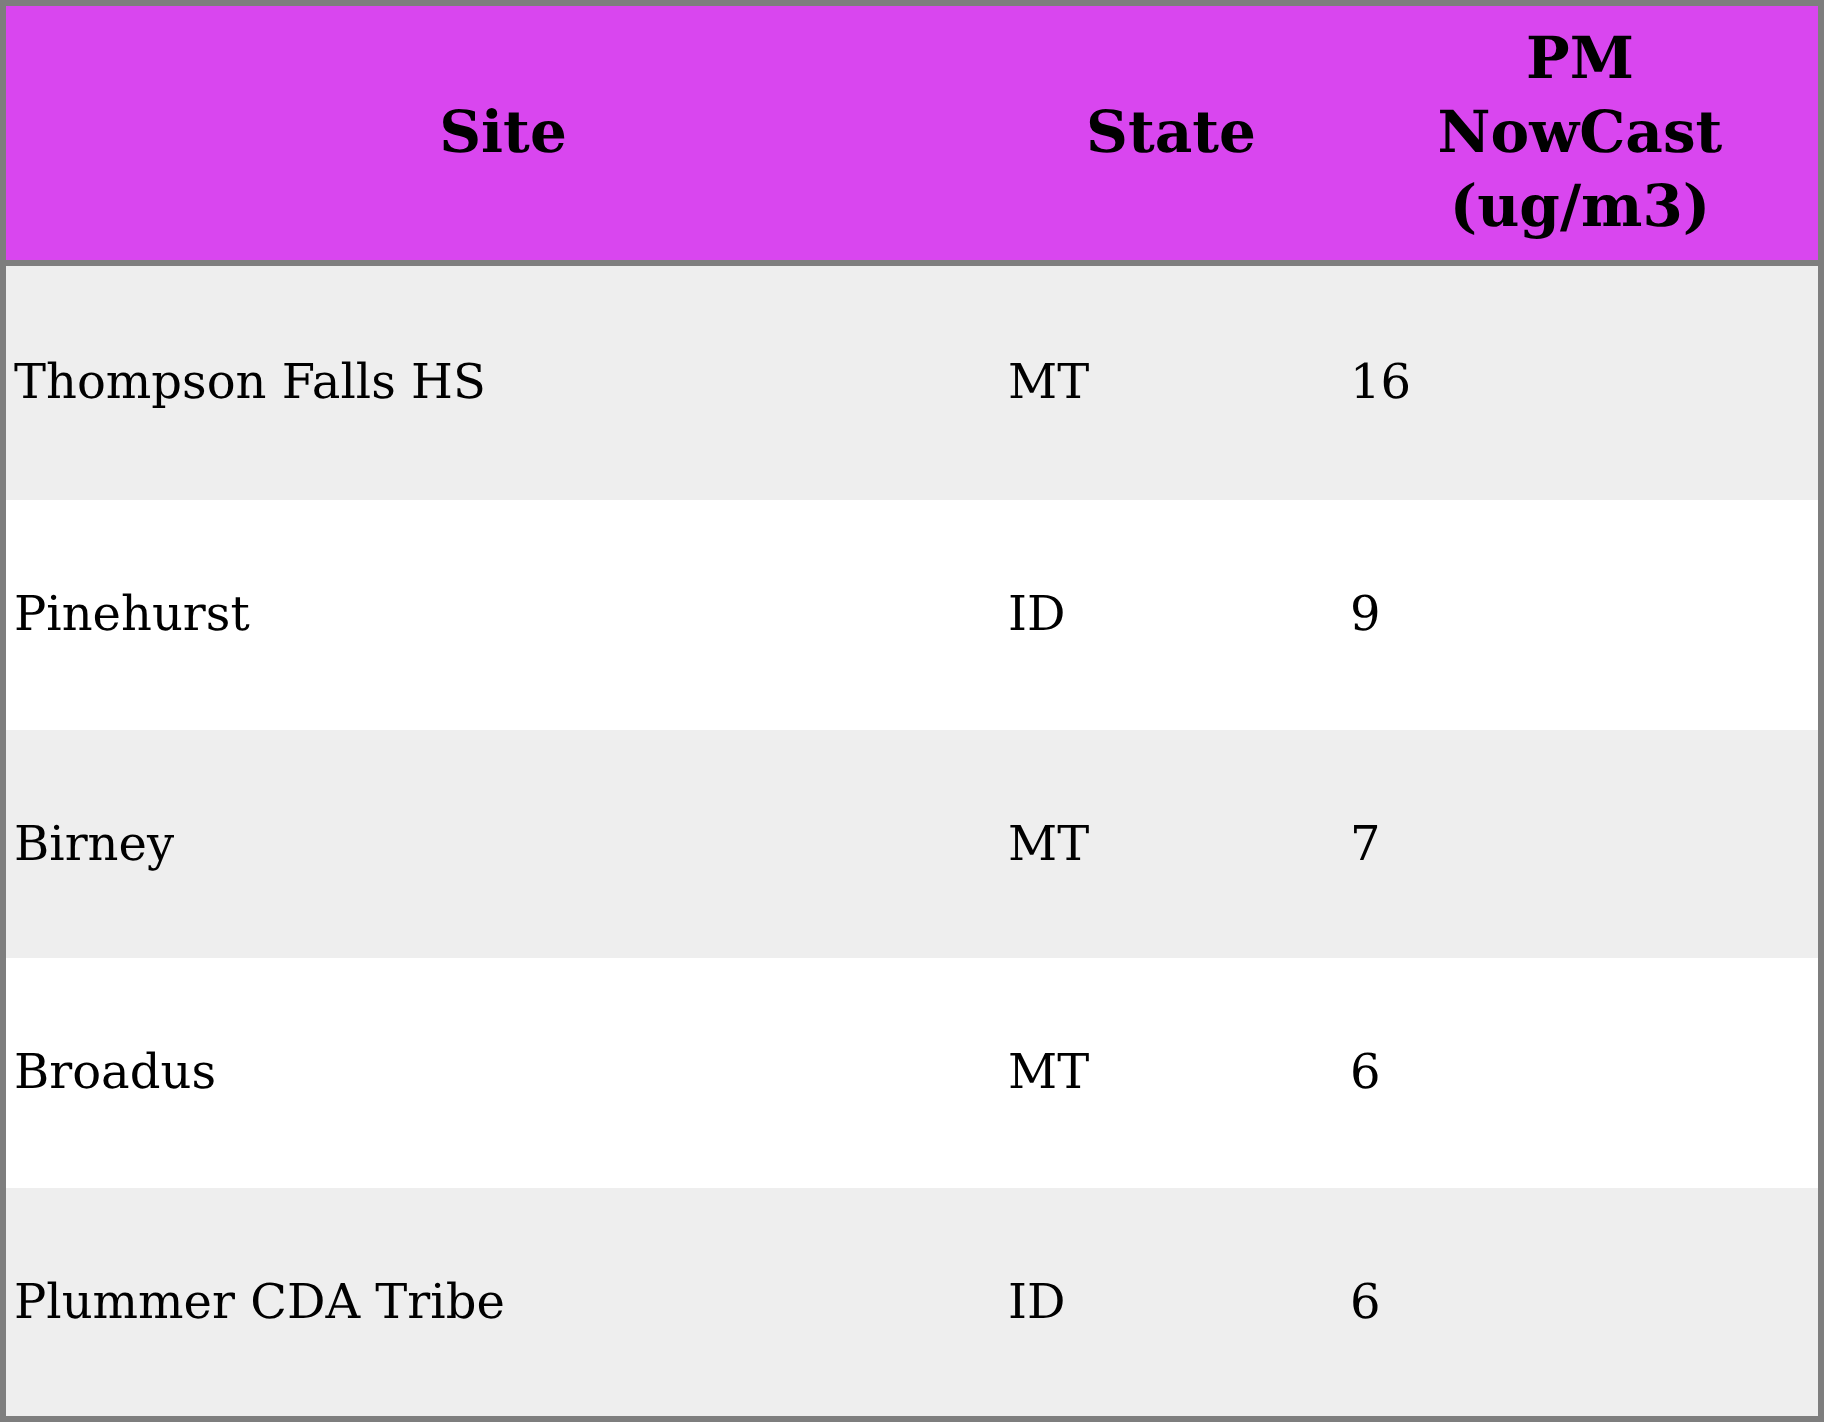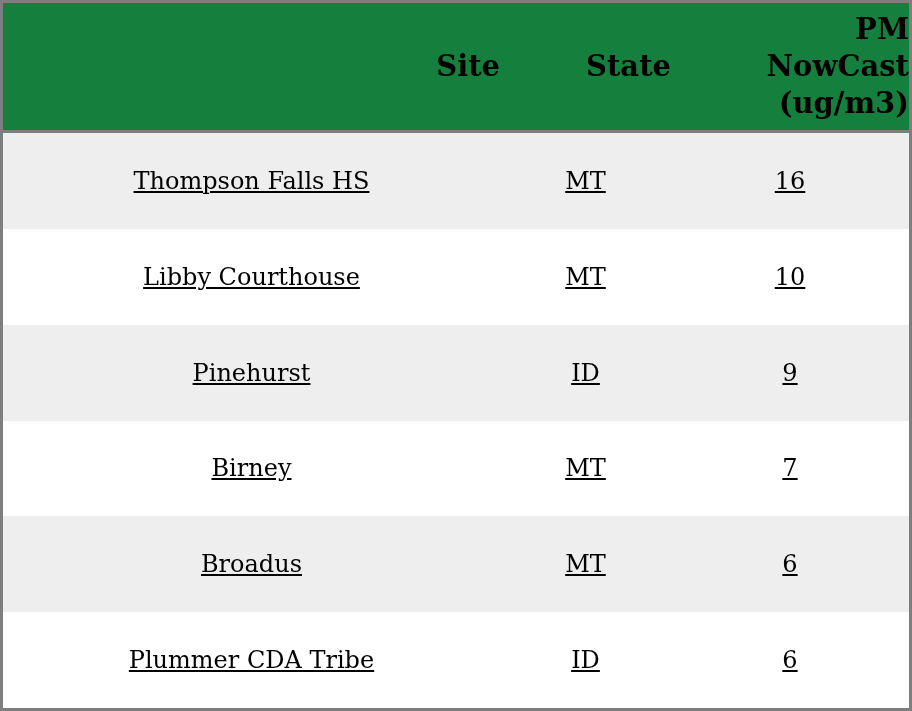--- a/index.html
+++ b/index.html
@@ -22,39 +22,38 @@
     font-family: "DejaVu Serif", serif;
     color: #000000;
   }
   col.col-site  { width: 497px; }
   col.col-state { width: 171px; }
   col.col-value { width: 238px; }
   thead tr {
     height: 128px;
   }
   thead th {
-    background: #15803d;
+    background: #d946ef;
     border-bottom: 3px solid #7e7e7e;
     font-weight: bold;
     font-size: 29px;
     line-height: 1.26;
-    text-align: right;
+    text-align: center;
     vertical-align: middle;
     padding: 0;
   }
   thead th .wrap {
     display: inline-block;
     max-width: 200px;
   }
   tbody td {
     font-size: 24px;
-    text-align: center;
+    text-align: left;
     vertical-align: middle;
-    padding: 18px;
-    text-decoration: underline;
+    padding: 4px;
   }
   tbody tr:nth-child(odd) td  { background: #eeeeee; }
   tbody tr:nth-child(even) td { background: #ffffff; }
 </style>
 </head>
 <body>
 
 <div class="widget">
   <table class="pm-table">
     <colgroup>
@@ -71,25 +70,20 @@
         </th>
       </tr>
     </thead>
     <tbody>
       <tr>
         <td>Thompson Falls HS</td>
         <td>MT</td>
         <td>16</td>
       </tr>
       <tr>
-        <td>Libby Courthouse</td>
-        <td>MT</td>
-        <td>10</td>
-      </tr>
-      <tr>
         <td>Pinehurst</td>
         <td>ID</td>
         <td>9</td>
       </tr>
       <tr>
         <td>Birney</td>
         <td>MT</td>
         <td>7</td>
       </tr>
       <tr>

